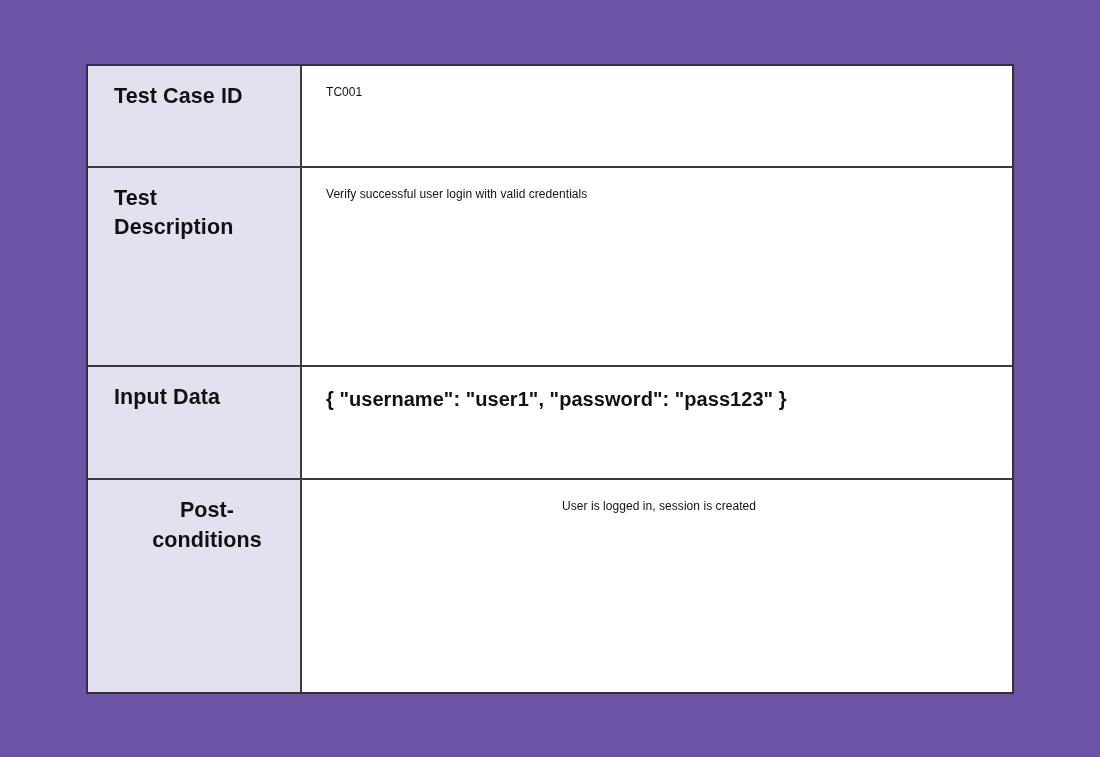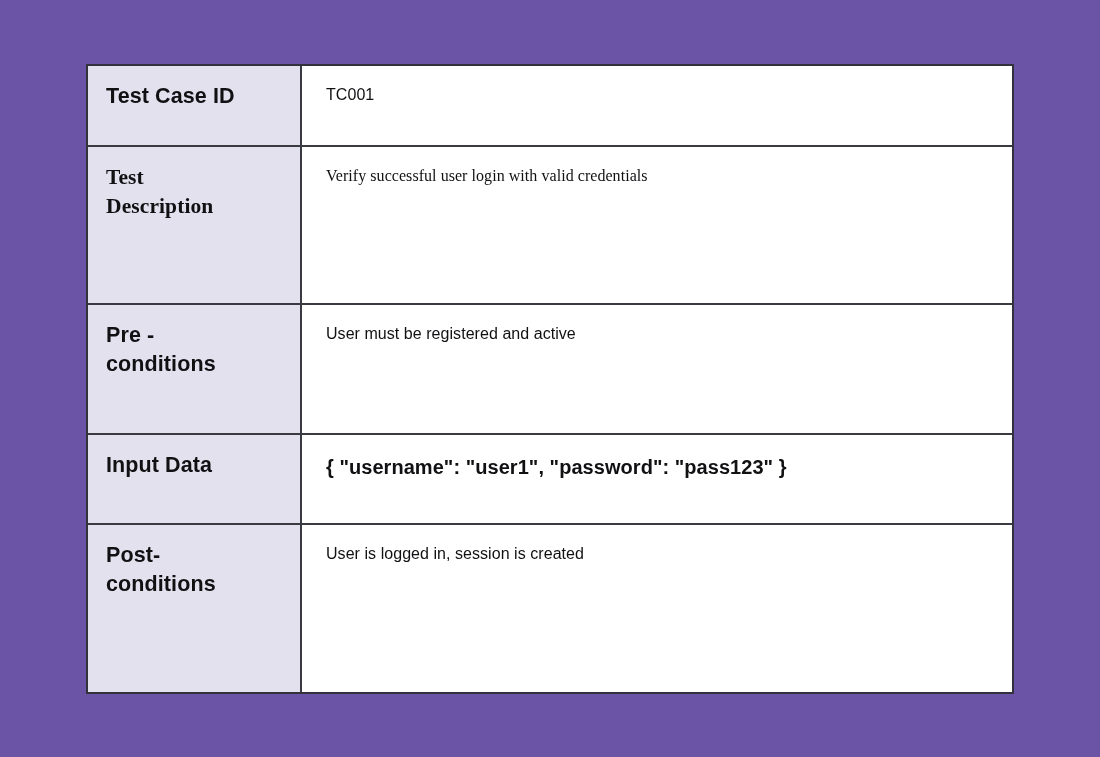--- a/index.html
+++ b/index.html
@@ -47,47 +47,47 @@
     box-sizing: border-box;
   }
   td.label-cell {
     width: 213px;
     background: #e4e1ee;
     border-right: 2px solid #3a3a42;
     font-weight: bold;
     font-size: 21.5px;
     line-height: 1.38;
     color: #111114;
-    padding: 16px 0 14px 18px;
+    padding: 16px 0 14px 26px;
     letter-spacing: 0.1px;
   }
   td.value-cell {
     background: #ffffff;
     font-weight: normal;
-    font-size: 16px;
+    font-size: 12px;
     line-height: 1.5;
     color: #111114;
     padding: 17px 20px 14px 24px;
     letter-spacing: 0.05px;
   }
   td.value-cell.strong {
     font-weight: bold;
     font-size: 20px;
   }
   .row-line {
     display: block;
   }
   
   tr.r0 { height: 58px; }
-  tr.r1 { height: 120px; font-family: Liberation Serif, serif; }
+  tr.r1 { height: 120px; }
   tr.r2 { height: 99px; }
   tr.r3 { height: 100px; }
   tr.r4 { height: 68px; margin-top: 40px; }
   tr.r5 { height: 105px; }
-  tr.r6 { height: 128px; }
+  tr.r6 { height: 128px; text-align: center; }
 </style>
 </head>
 <body>
 
 <div class="canvas">
   <div class="table-wrap">
     <table class="tc-table">
       <tbody>
 
         <tr class="r0">
@@ -102,29 +102,20 @@
         <tr class="r1">
           <td class="label-cell">
             <span class="row-line">Test</span>
             <span class="row-line">Description</span>
           </td>
           <td class="value-cell">
             <span class="row-line">Verify successful user login with valid credentials</span>
           </td>
         </tr>
 
-        <tr class="r2">
-          <td class="label-cell">
-            <span class="row-line">Pre -</span>
-            <span class="row-line">conditions</span>
-          </td>
-          <td class="value-cell">
-            <span class="row-line">User must be registered and active</span>
-          </td>
-        </tr>
 
 
         <tr class="r4">
           <td class="label-cell">
             <span class="row-line">Input Data</span>
           </td>
           <td class="value-cell strong">
             <span class="row-line">{ "username": "user1", "password": "pass123" }</span>
           </td>
         </tr>

